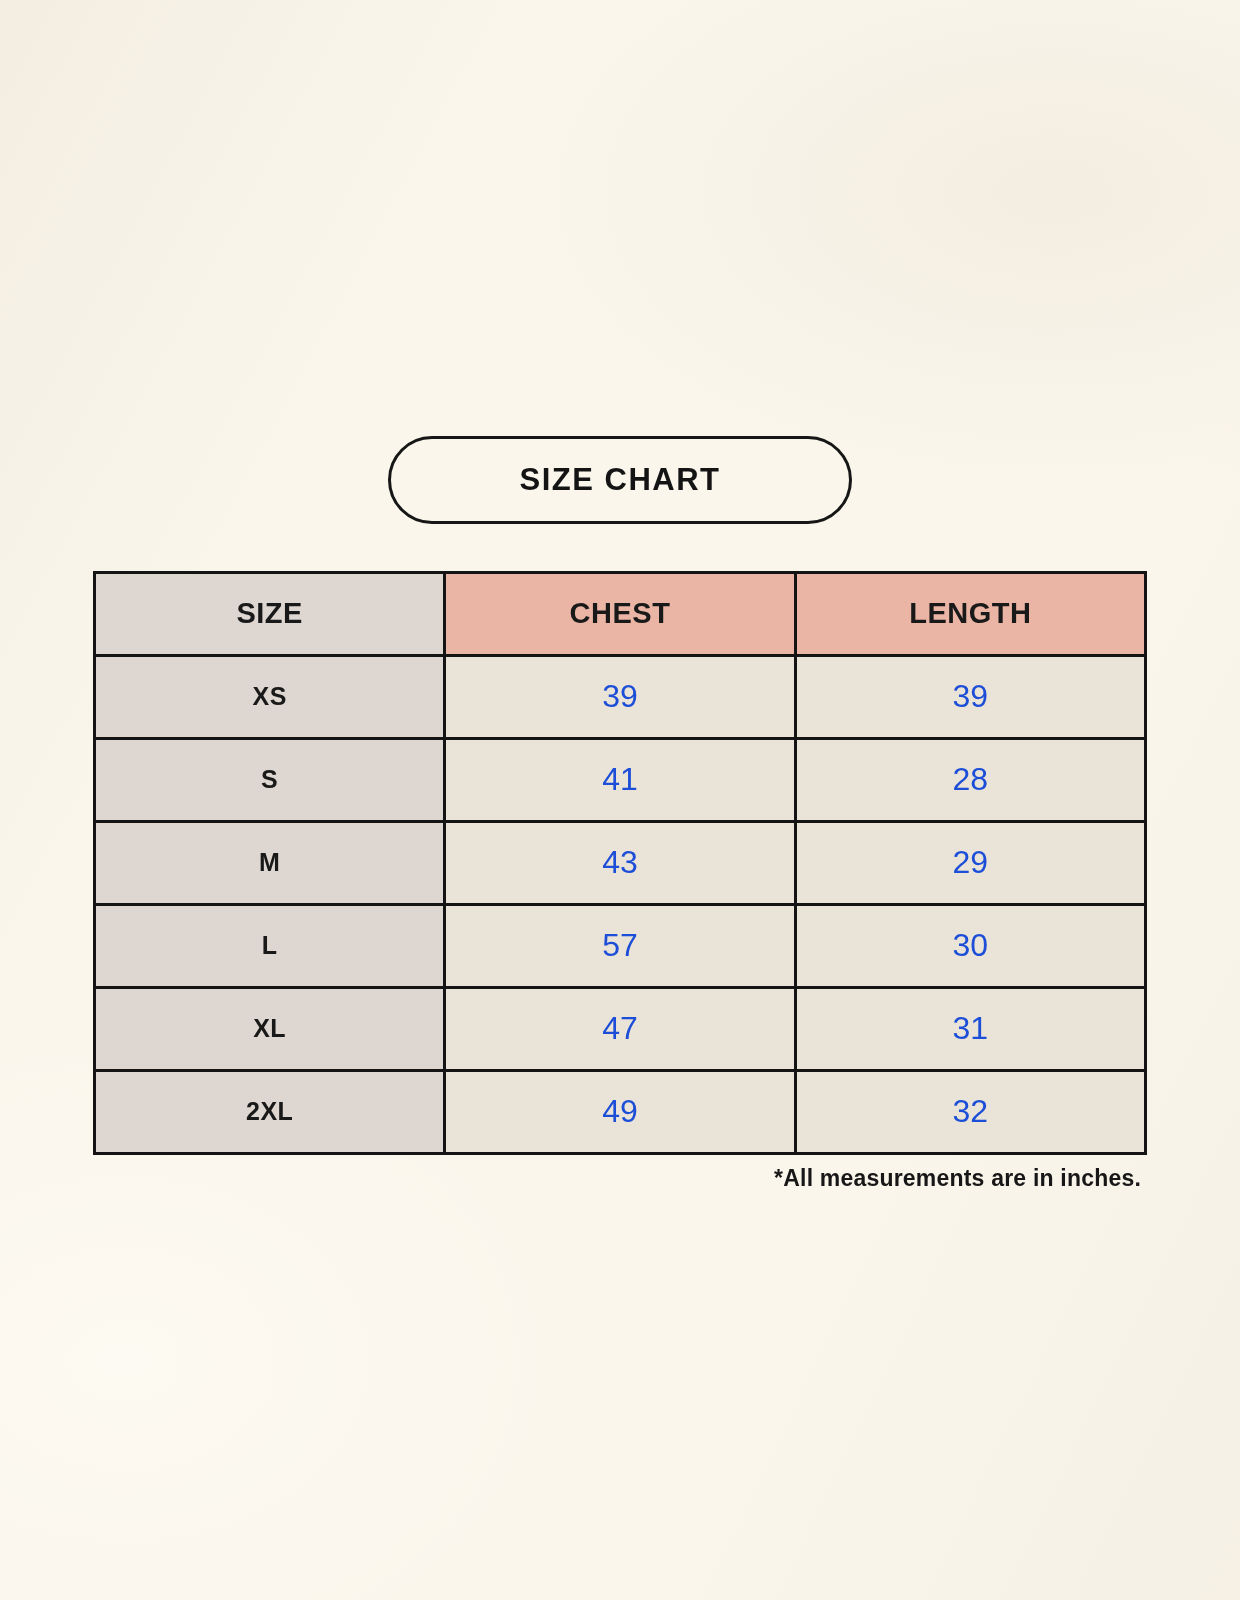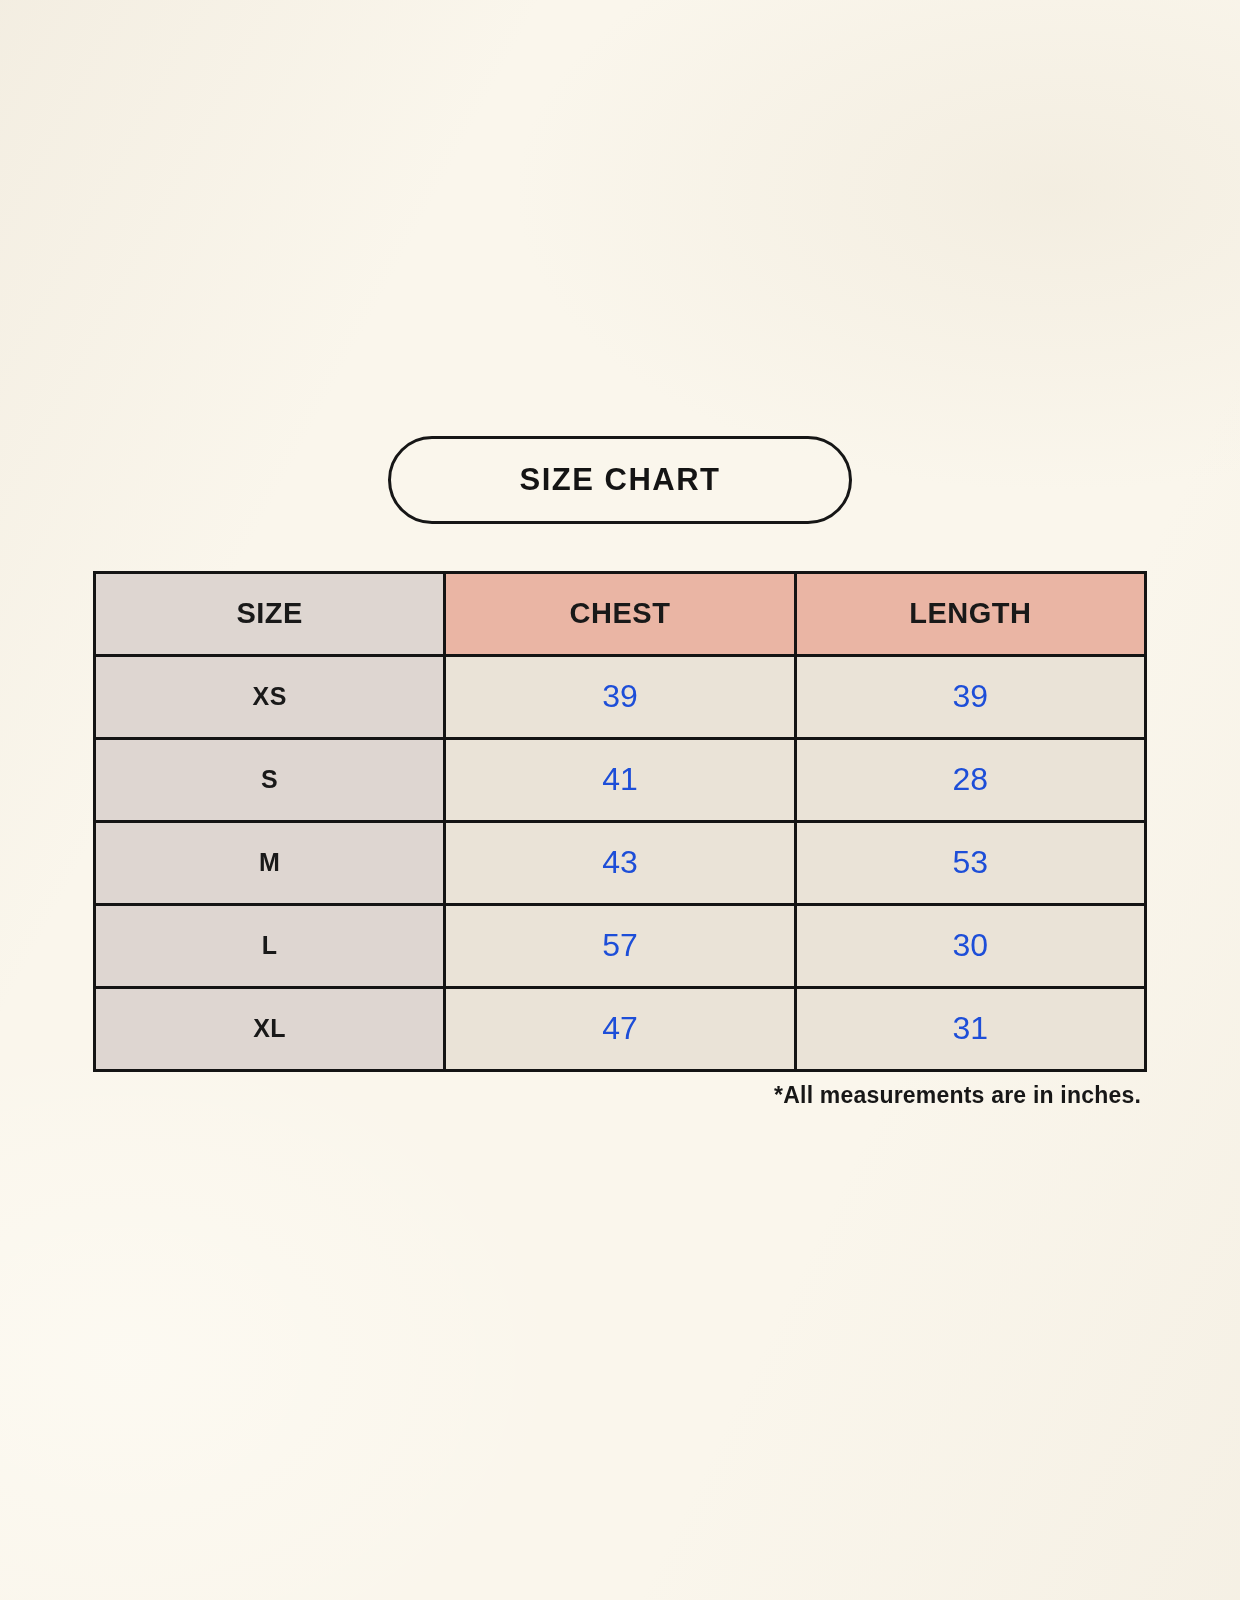--- a/index.html
+++ b/index.html
@@ -144,31 +144,36 @@
           <td>39</td>
         </tr>
         <tr>
           <th>S</th>
           <td>41</td>
           <td>28</td>
         </tr>
         <tr>
           <th>M</th>
           <td>43</td>
-          <td>53</td>
+          <td>29</td>
         </tr>
         <tr>
           <th>L</th>
           <td>57</td>
           <td>30</td>
         </tr>
         <tr>
           <th>XL</th>
           <td>47</td>
           <td>31</td>
         </tr>
+        <tr>
+          <th>2XL</th>
+          <td>49</td>
+          <td>32</td>
+        </tr>
       </tbody>
     </table>
   </div>
 
   <p class="note">*All measurements are in inches.</p>
 
 </div>
 
 </body></html>

